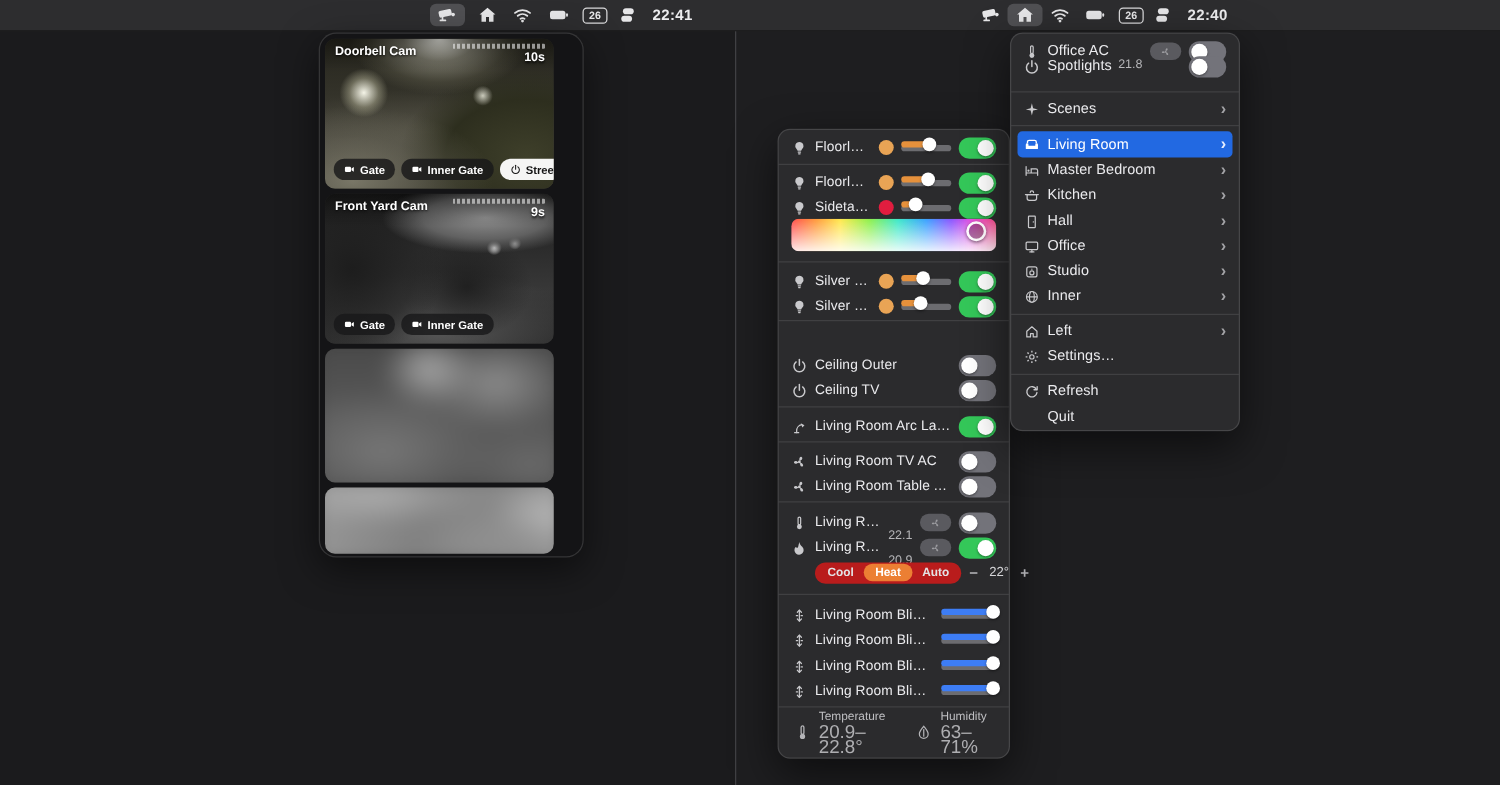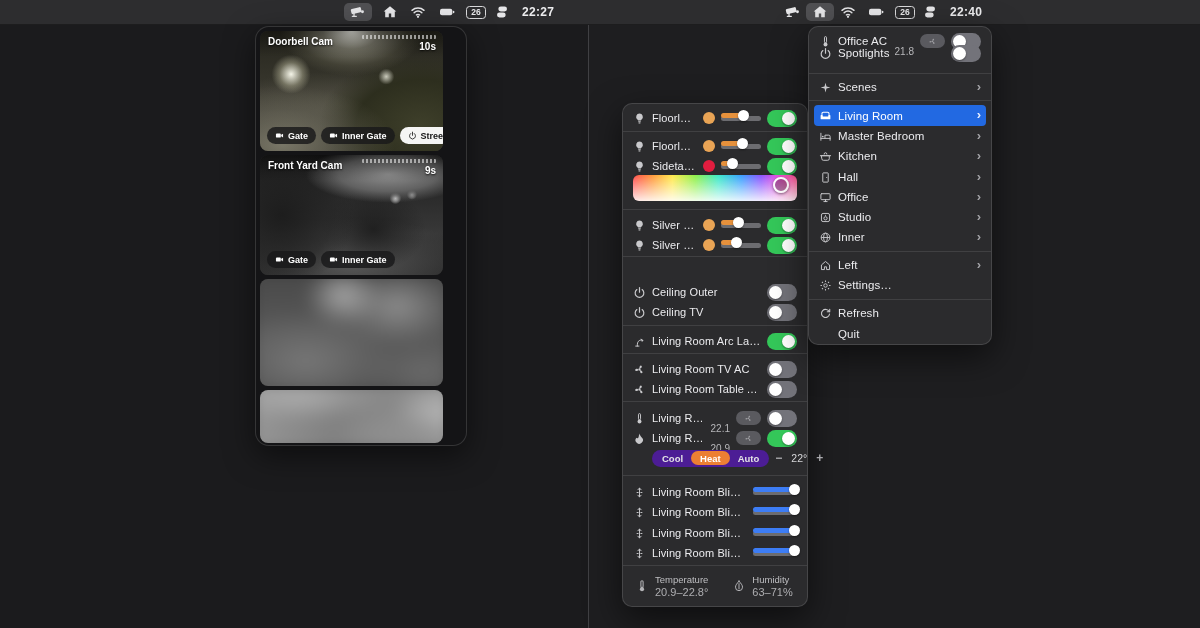--- a/index.html
+++ b/index.html
@@ -88,33 +88,33 @@
   
   .fanpill{flex:none;width:25px;height:14px;border-radius:8px;background:#5a5a5f;display:flex;align-items:center;justify-content:center;}
   .fanpill .ic{width:9px;height:9px;color:#9b9b9f;}
   
   .colorbar{position:absolute;left:10px;right:10px;height:26px;border-radius:6px;
     background:linear-gradient(to bottom,rgba(255,255,255,0) 0%,rgba(255,255,255,.88) 100%),
     linear-gradient(to right,#ff4d4d 0%,#ff9a3c 12%,#ffe84d 24%,#8ef04a 38%,#3ce8c8 52%,#3aa0ff 66%,#8a55ff 78%,#e84de0 88%,#ff4d88 100%);}
   .colorsel{position:absolute;top:2px;right:8px;width:12px;height:12px;border:2.5px solid #fff;border-radius:50%;
     background:rgba(40,0,20,.35);box-shadow:0 1px 3px rgba(0,0,0,.5);}
   
-  .seg{display:flex;align-items:center;height:17px;border-radius:9px;background:#4c1d95;padding:0 2px;flex:none;}
+  .seg{display:flex;align-items:center;height:17px;border-radius:9px;background:#b91c1c;padding:0 2px;flex:none;}
   .seg span{font-size:9.5px;font-weight:600;color:#e3e3e5;padding:0 8px;line-height:15px;}
   .seg span.active{background:#ec7f33;color:#fff;border-radius:8px;padding:0 9px;height:14px;display:inline-flex;align-items:center;}
   .stepper{display:flex;align-items:center;gap:9px;margin-left:auto;}
   .stepper .pm{font-size:12px;color:#aaaaae;font-weight:600;}
   .stepper .tv{font-size:10.5px;color:#d6d6d9;}
   
   .foot{position:absolute;left:0;right:0;display:flex;align-items:center;padding:0 12px;gap:6px;box-sizing:border-box;height:36px;}
   .fgroup{display:flex;align-items:center;gap:6px;width:86px;}
   .fgroup .ic{width:14px;height:14px;color:#b4b4b7;flex:none;}
   .ftxt{display:flex;flex-direction:column;line-height:12px;}
   .ftxt .a{font-size:9.5px;color:#bfbfc2;}
-  .ftxt .b{font-size:11px;color:#aeaeb1;}
+  .ftxt .b{font-size:15px;color:#aeaeb1;}
   
   .mrow-sel{position:absolute;left:5px;right:5px;height:21px;border-radius:4px;background:#2269e2;display:flex;align-items:center;gap:6px;padding:0 5px;box-sizing:border-box;}
   .mrow-sel .ic{width:13px;height:13px;color:#fff;flex:none;}
   .mrow-sel .lbl{color:#fff;font-size:11.5px;font-weight:500;}
   .mrow-sel .chev{color:#e8efff;}
   .menu .lbl{font-size:11.5px;}
 </style>
 </head>
 <body>
 
@@ -311,21 +311,21 @@
       </div>
     <div class="mb-item" style="left:466px;">
         <span class="mb-badge">26</span>
       </div>
     <div class="mb-item" style="left:494px;">
         <svg class="mb-ic">
           <use href="#i-stack"></use>
         </svg>
       </div>
     <div class="mb-item" style="left:522px;">
-        <span class="mb-time">22:27</span>
+        <span class="mb-time">22:41</span>
       </div>
 
     <div class="mb-item" style="left:785px;">
         <svg class="mb-ic">
           <use href="#i-cctv"></use>
         </svg>
       </div>
     <div class="mb-pill" style="left:806px;width:28px;"></div>
     <div class="mb-item" style="left:812px;">
         <svg class="mb-ic">

